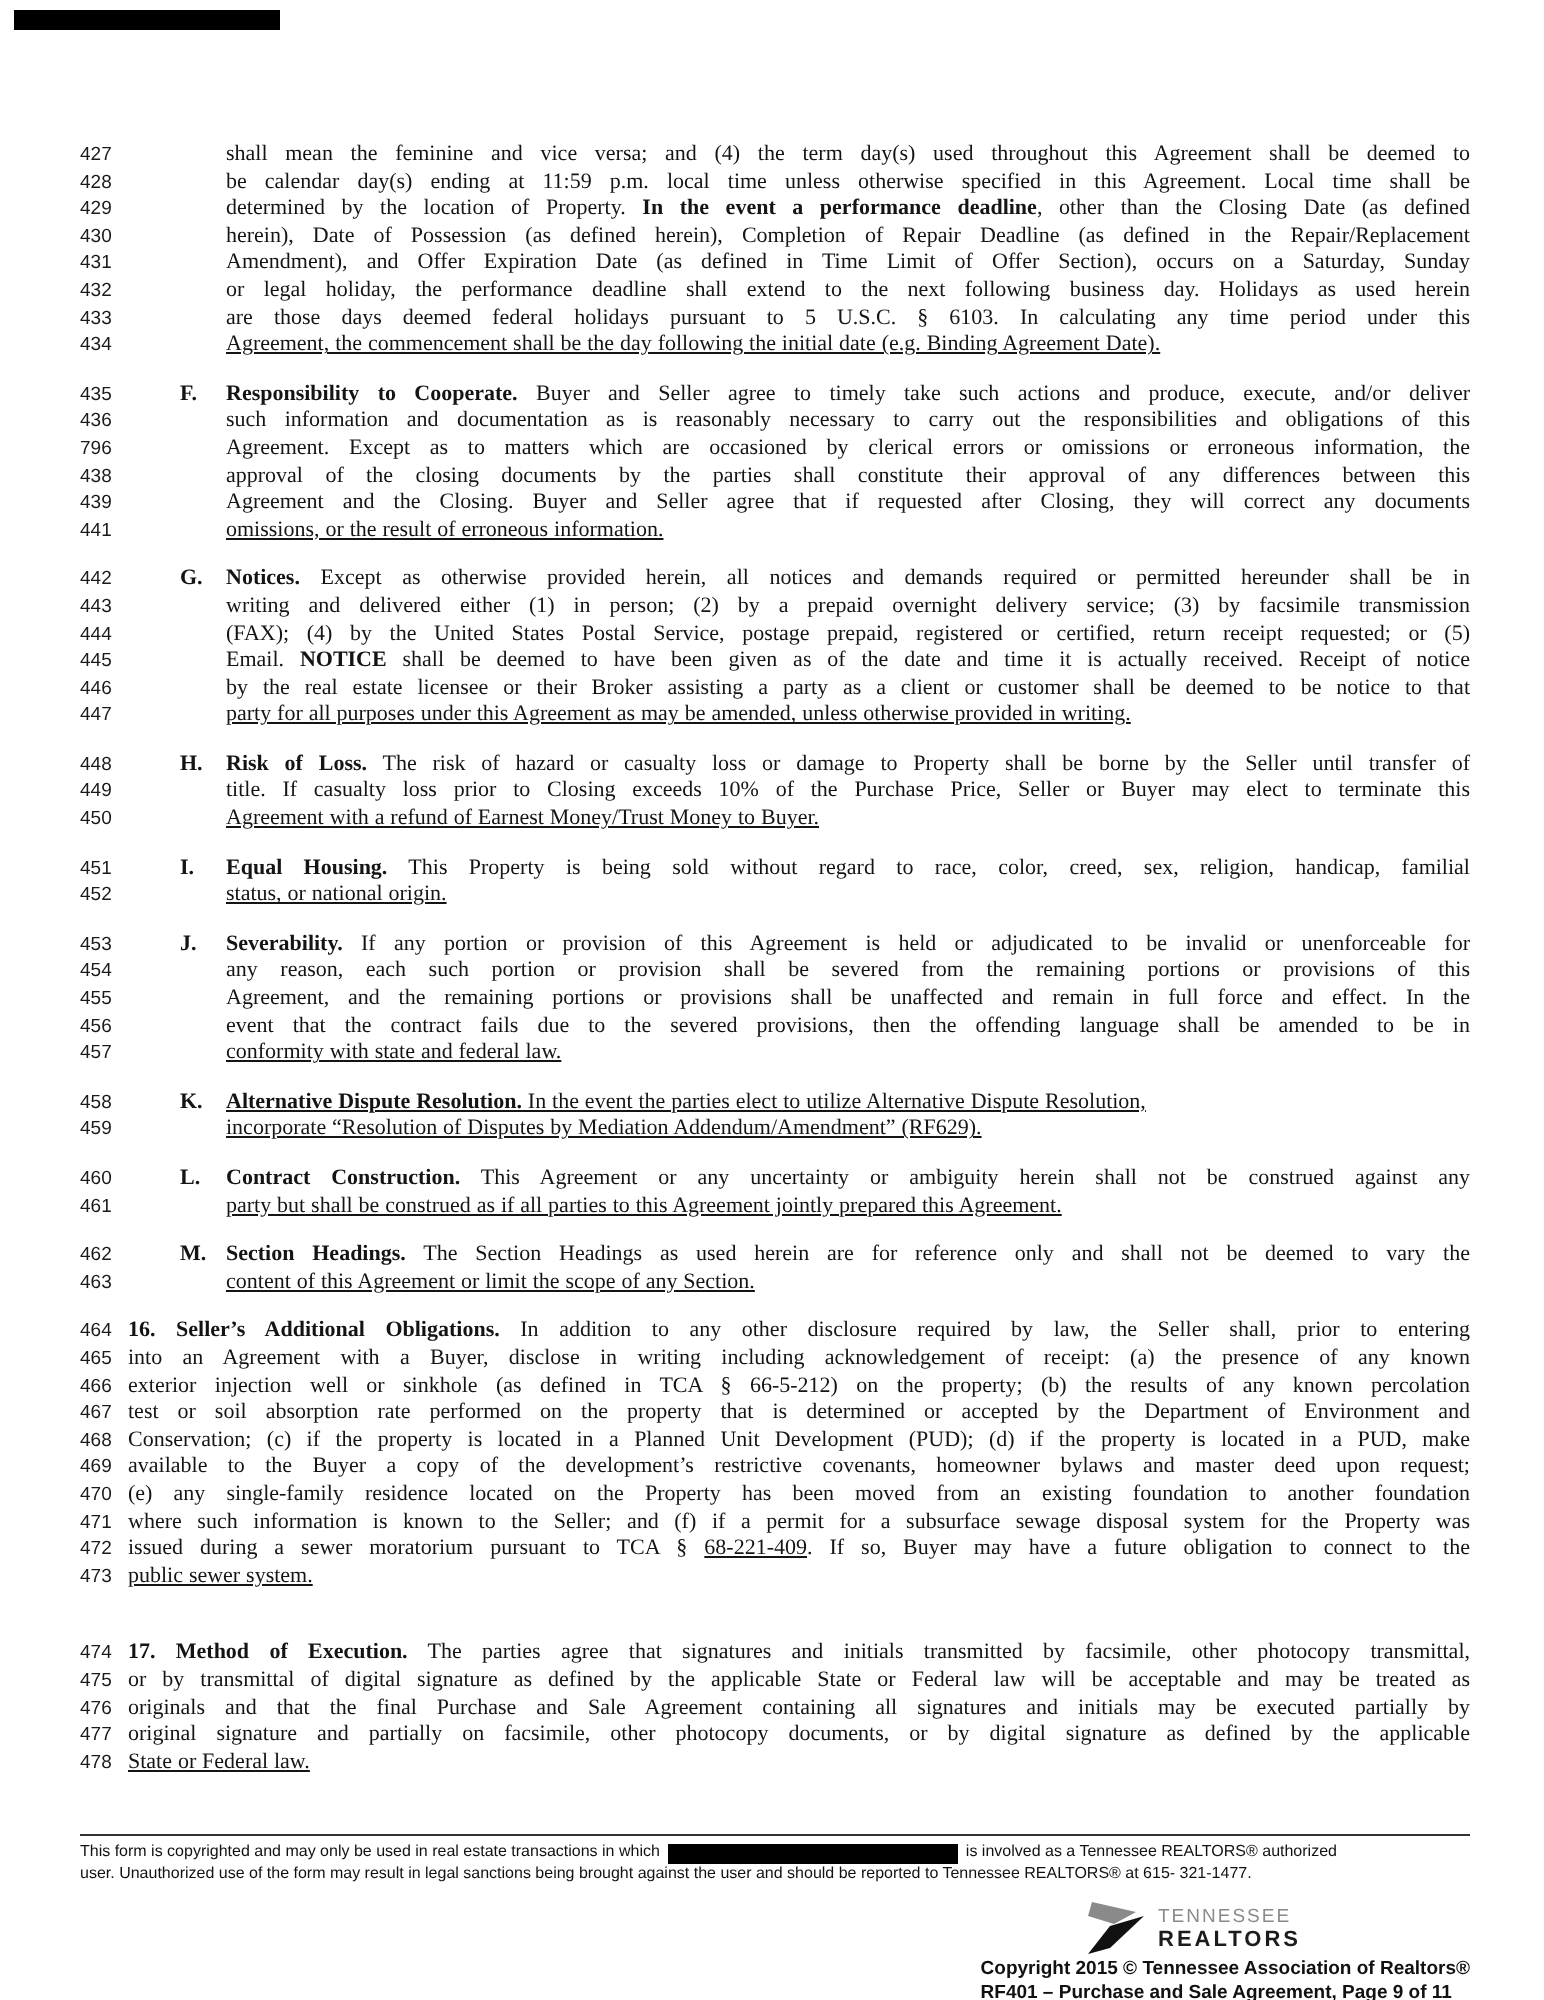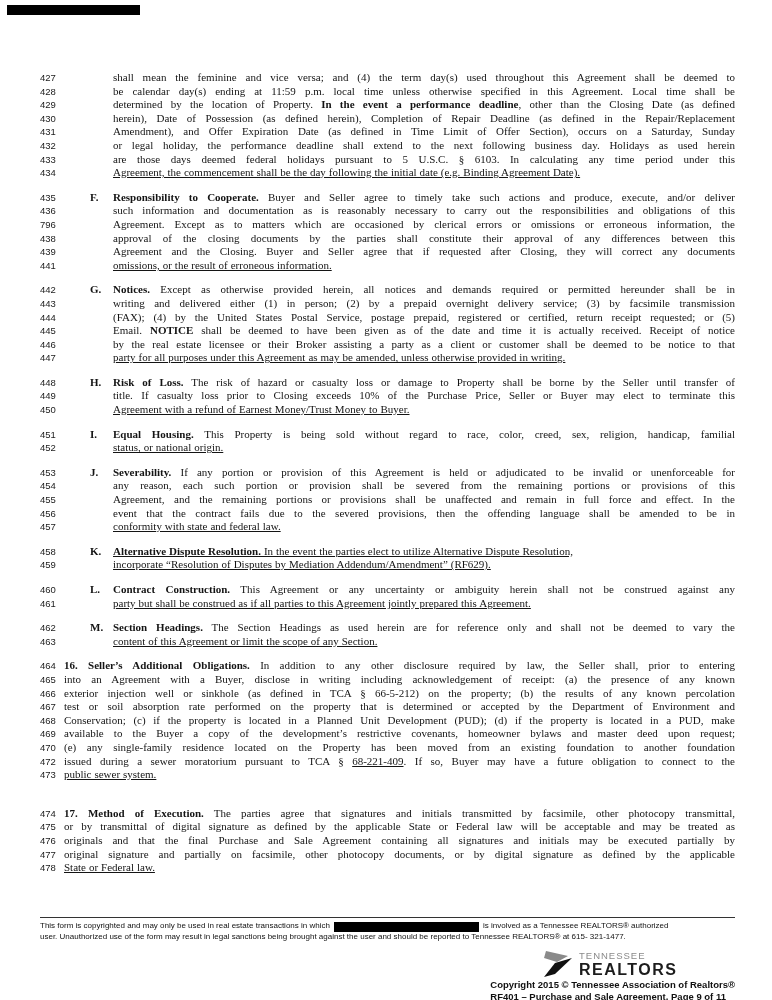--- a/index.html
+++ b/index.html
@@ -52,21 +52,21 @@
   }
   .redaction-box{
     display:inline-block;width:145px;height:10px;background:#000;
     vertical-align:-2px;margin:0 4px;position:relative;top:2px;
   }
   .footer-row{display:flex;align-items:flex-end;margin-top:7px;flex-direction:column;}
   .logo{display:flex;align-items:center;width:192px;}
   .logo svg{display:block;margin-right:6px;}
   .logo-text{display:flex;flex-direction:column;font-family:"Liberation Sans", sans-serif;}
   .logo-tn{font-size:9.5px;letter-spacing:1px;color:#8a8a8a;}
-  .logo-re{font-size:16px;letter-spacing:1.5px;color:#1c1c1c;font-weight:600;}
+  .logo-re{font-size:11px;letter-spacing:1.5px;color:#1c1c1c;font-weight:600;}
   .copyright{
     flex:1;
     font-family:"Liberation Sans", sans-serif;
     font-size:9.5px;font-weight:bold;line-height:12px;color:#111;
   }
   .version{
     font-family:"Liberation Sans", sans-serif;
     font-size:9.5px;font-weight:bold;color:#111;white-space:nowrap;
   }
 </style>
@@ -269,20 +269,24 @@
           <span class="lnum">468</span>
           <div class="ltext">Conservation; (c) if the property is located in a Planned Unit Development (PUD); (d) if the property is located in a PUD, make</div>
         </div>
         <div class="line-row">
           <span class="lnum">469</span>
           <div class="ltext">available to the Buyer a copy of the development’s restrictive covenants, homeowner bylaws and master deed upon request;</div>
         </div>
         <div class="line-row">
           <span class="lnum">470</span>
           <div class="ltext">(e) any single-family residence located on the Property has been moved from an existing foundation to another foundation</div>
+        </div>
+        <div class="line-row">
+          <span class="lnum">471</span>
+          <div class="ltext">where such information is known to the Seller; and (f) if a permit for a subsurface sewage disposal system for the Property was</div>
         </div>
         <div class="line-row">
           <span class="lnum">472</span>
           <div class="ltext">issued during a sewer moratorium pursuant to TCA § <u>68-221-409</u>. If so, Buyer may have a future obligation to connect to the</div>
         </div>
         <div class="line-row">
           <span class="lnum">473</span>
           <div class="ltext nojust">public sewer system.</div>
         </div>
       </div>

